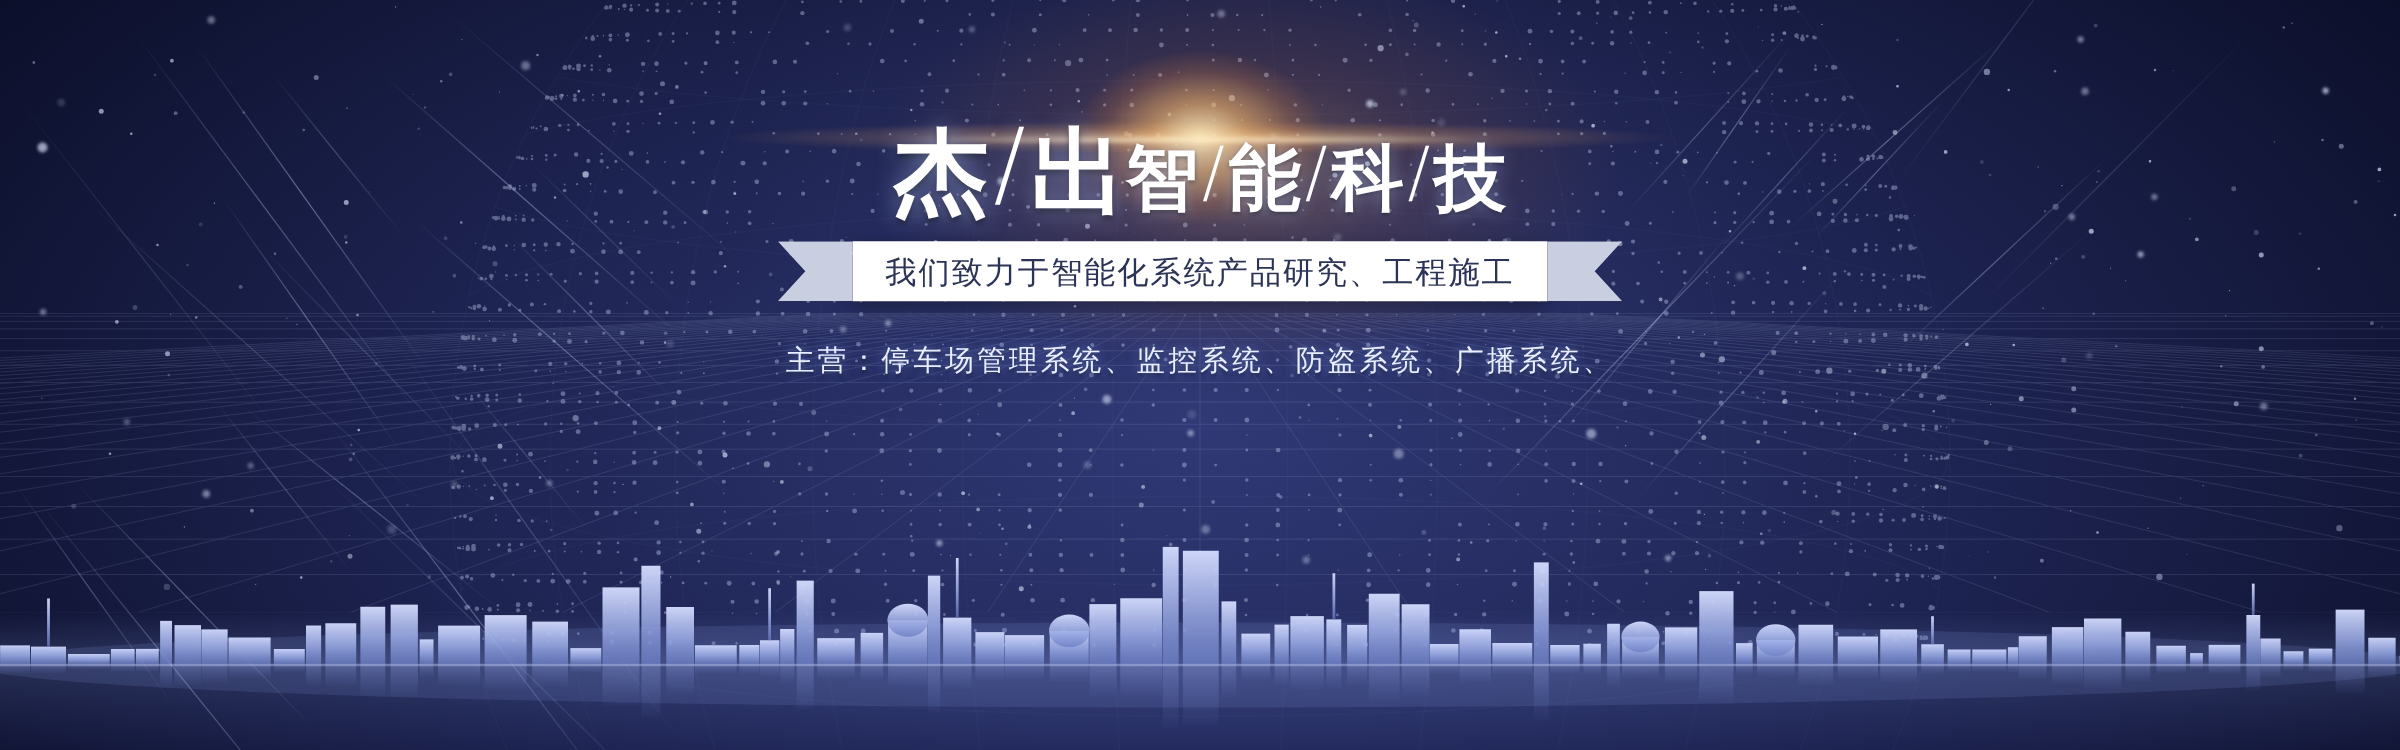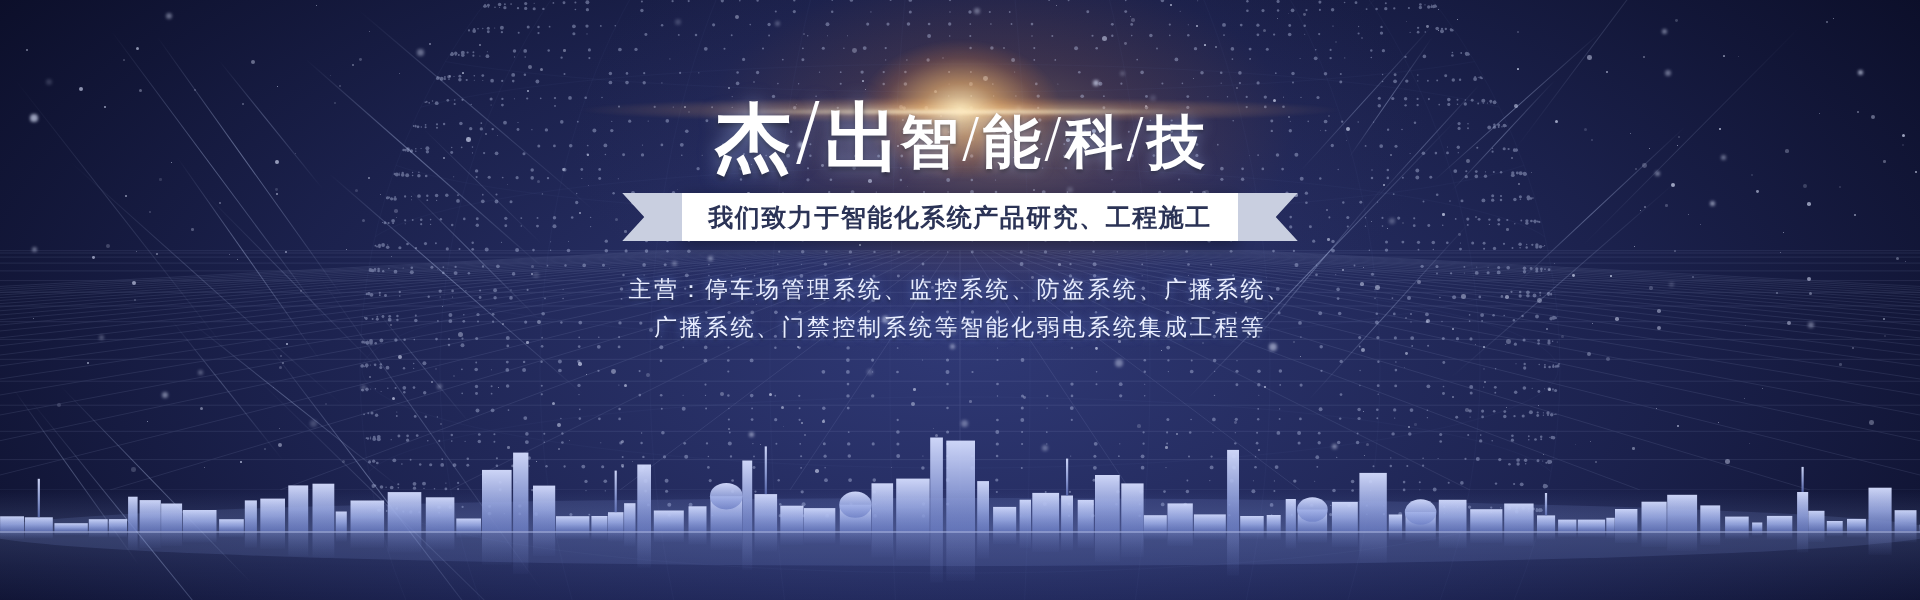--- a/index.html
+++ b/index.html
@@ -81,21 +81,21 @@
 
   
   .ribbon{ margin-top:18px; position:relative; display:flex; align-items:center; justify-content:center; }
   .rib-tail{ width:60px; height:48px; position:relative; }
   .rib-tail.left{ background:#c9cfe0;
     clip-path:polygon(0 0, 100% 0, 100% 100%, 0 100%, 22px 50%); }
   .rib-tail.right{ background:#c9cfe0;
     clip-path:polygon(0 0, 100% 0, calc(100% - 22px) 50%, 100% 100%, 0 100%); }
   .rib-body{ background:#ffffff; height:48px; display:flex; align-items:center;
     padding:0 26px; box-shadow:0 4px 16px rgba(0,0,0,0.35); }
-  .rib-text{ font-size:25px; color:#2b3356; letter-spacing:1.5px; white-space:nowrap; font-weight:700; }
+  .rib-text{ font-size:25px; color:#2b3356; letter-spacing:1.5px; white-space:nowrap; font-weight:400; }
 
   
   .desc{ margin-top:30px; text-align:center; }
   .desc p{ font-size:23px; color:#e8edff; letter-spacing:2.5px; line-height:1.65;
     text-shadow:0 0 9px rgba(120,150,240,0.75), 0 2px 3px rgba(0,0,0,0.5); white-space:nowrap; }
 </style>
 </head>
 <body>
 
 <div id="banner">
@@ -3096,17 +3096,16 @@
     <div class="ribbon">
       <div class="rib-tail left"></div>
       <div class="rib-body">
         <span class="rib-text">我们致力于智能化系统产品研究、工程施工</span>
       </div>
       <div class="rib-tail right"></div>
     </div>
 
     <div class="desc">
       <p>主营：停车场管理系统、监控系统、防盗系统、广播系统、</p>
-      <p>广播系统、门禁控制系统等智能化弱电系统集成工程等</p>
     </div>
 
   </div>
 </div>
 
 </body></html>

